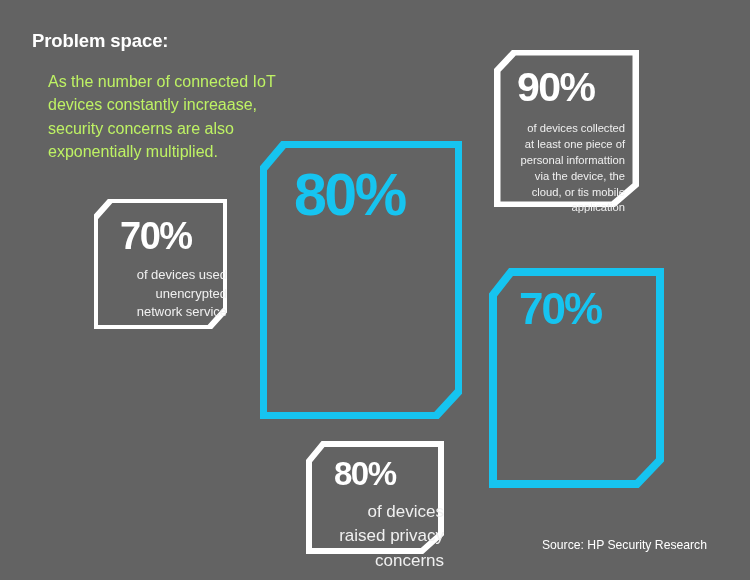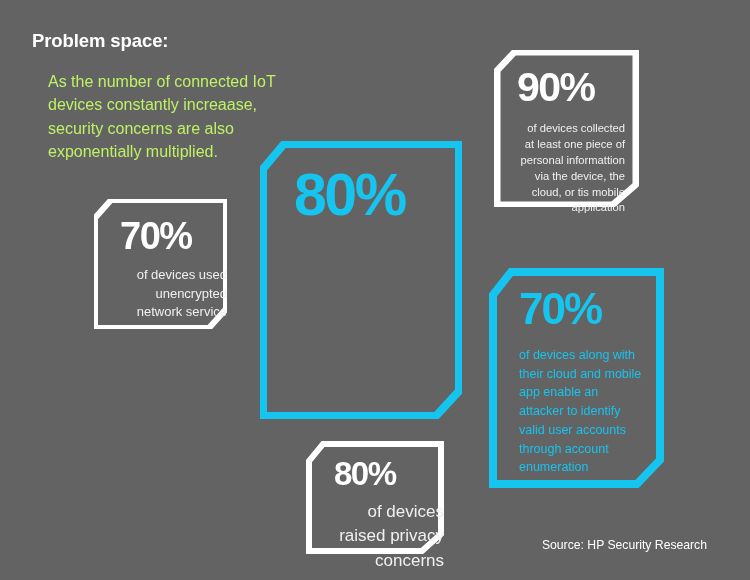--- a/index.html
+++ b/index.html
@@ -166,21 +166,20 @@
       <p class="stat-desc">of devices collected at least one piece of personal informattion via the device, the cloud, or tis mobile application</p>
     </div>
   </div>
 
   <div class="stat-box v-cyan" id="box-70-enumeration">
     <svg class="stat-frame" viewBox="0 0 175 220" preserveAspectRatio="none">
       <path d="M 22,4 L 171,4 L 171,192 L 148,216 L 4,216 L 4,27 Z" fill="none" stroke="#16c4f0" stroke-width="8"></path>
     </svg>
     <div class="stat-content">
       <p class="stat-pct">70%</p>
-      <p class="stat-desc">of devices along with their cloud and mobile app enable an attacker to identify valid user accounts through account enumeration</p>
     </div>
   </div>
 
   <div class="stat-box v-white" id="box-80-privacy">
     <svg class="stat-frame" viewBox="0 0 138 113" preserveAspectRatio="none">
       <path d="M 17,3 L 135,3 L 135,93 L 116,110 L 3,110 L 3,20 Z" fill="none" stroke="#ffffff" stroke-width="6"></path>
     </svg>
     <div class="stat-content">
       <p class="stat-pct">80%</p>
       <p class="stat-desc">of devices raised privacy concerns</p>

